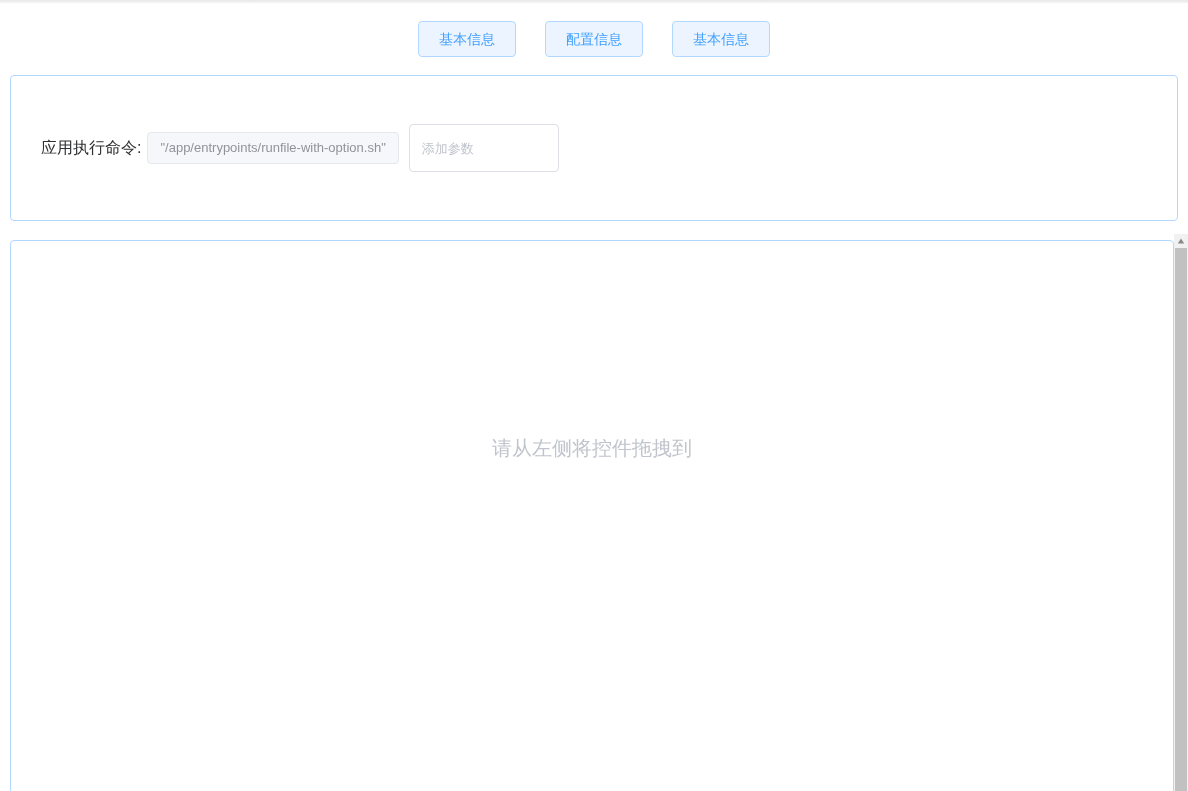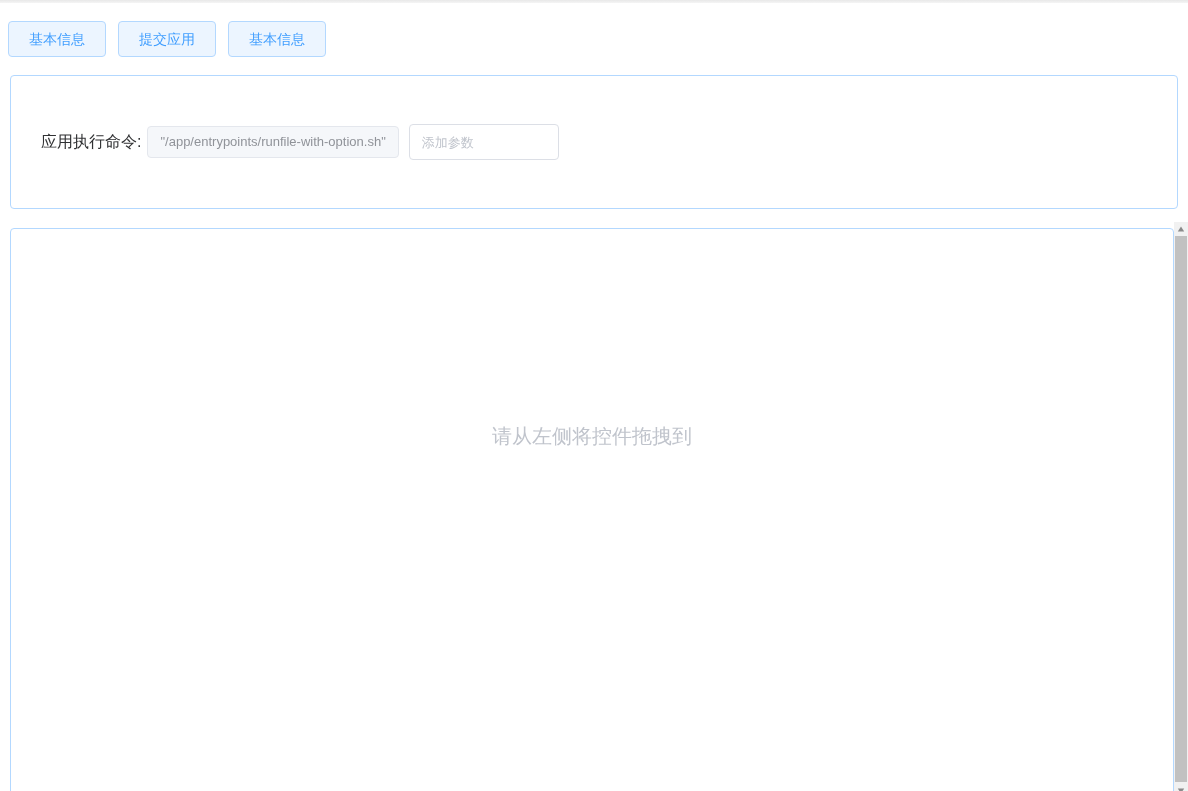--- a/index.html
+++ b/index.html
@@ -15,22 +15,23 @@
       overflow: hidden;
       position: relative;
     }
     .top-strip {
       width: 100%;
       height: 3px;
       background: linear-gradient(to bottom, #e8e8e8, #f5f5f5);
     }
     .tabs-row {
       display: flex;
-      gap: 12px;
-      padding: 18px 8px;
+      justify-content: center;
+      gap: 29px;
+      padding: 18px 17px;
     }
     .tab-btn {
       border: 1px solid #b3d8ff;
       background: #ecf5ff;
       color: #409eff;
       font-size: 14px;
       padding: 10px 20px;
       border-radius: 4px;
       cursor: pointer;
       line-height: 1;
@@ -61,21 +62,21 @@
       line-height: 30px;
       font-size: 13px;
       color: #909399;
       margin-right: 10px;
       white-space: nowrap;
       cursor: not-allowed;
     }
     .param-input {
       border: 1px solid #dcdfe6;
       border-radius: 4px;
-      height: 36px;
+      height: 48px;
       padding: 0 12px;
       font-size: 13px;
       color: #606266;
       width: 150px;
       outline: none;
     }
     .param-input::placeholder {
       color: #c0c4cc;
     }
     .lower-section {
@@ -143,21 +144,21 @@
       height: 546px;
     }
   </style>
 </head>
 <body>
 
 <div class="top-strip"></div>
 
 <div class="tabs-row">
   <button class="tab-btn">基本信息</button>
-  <button class="tab-btn">提交应用</button>
+  <button class="tab-btn">配置信息</button>
   <button class="tab-btn">基本信息</button>
 </div>
 
 <div class="command-card">
   <div class="command-row">
     <span class="command-label">应用执行命令:</span>
     <span class="command-display">"/app/entrypoints/runfile-with-option.sh"</span>
     <input type="text" class="param-input" placeholder="添加参数" style="">
   </div>
 </div>

